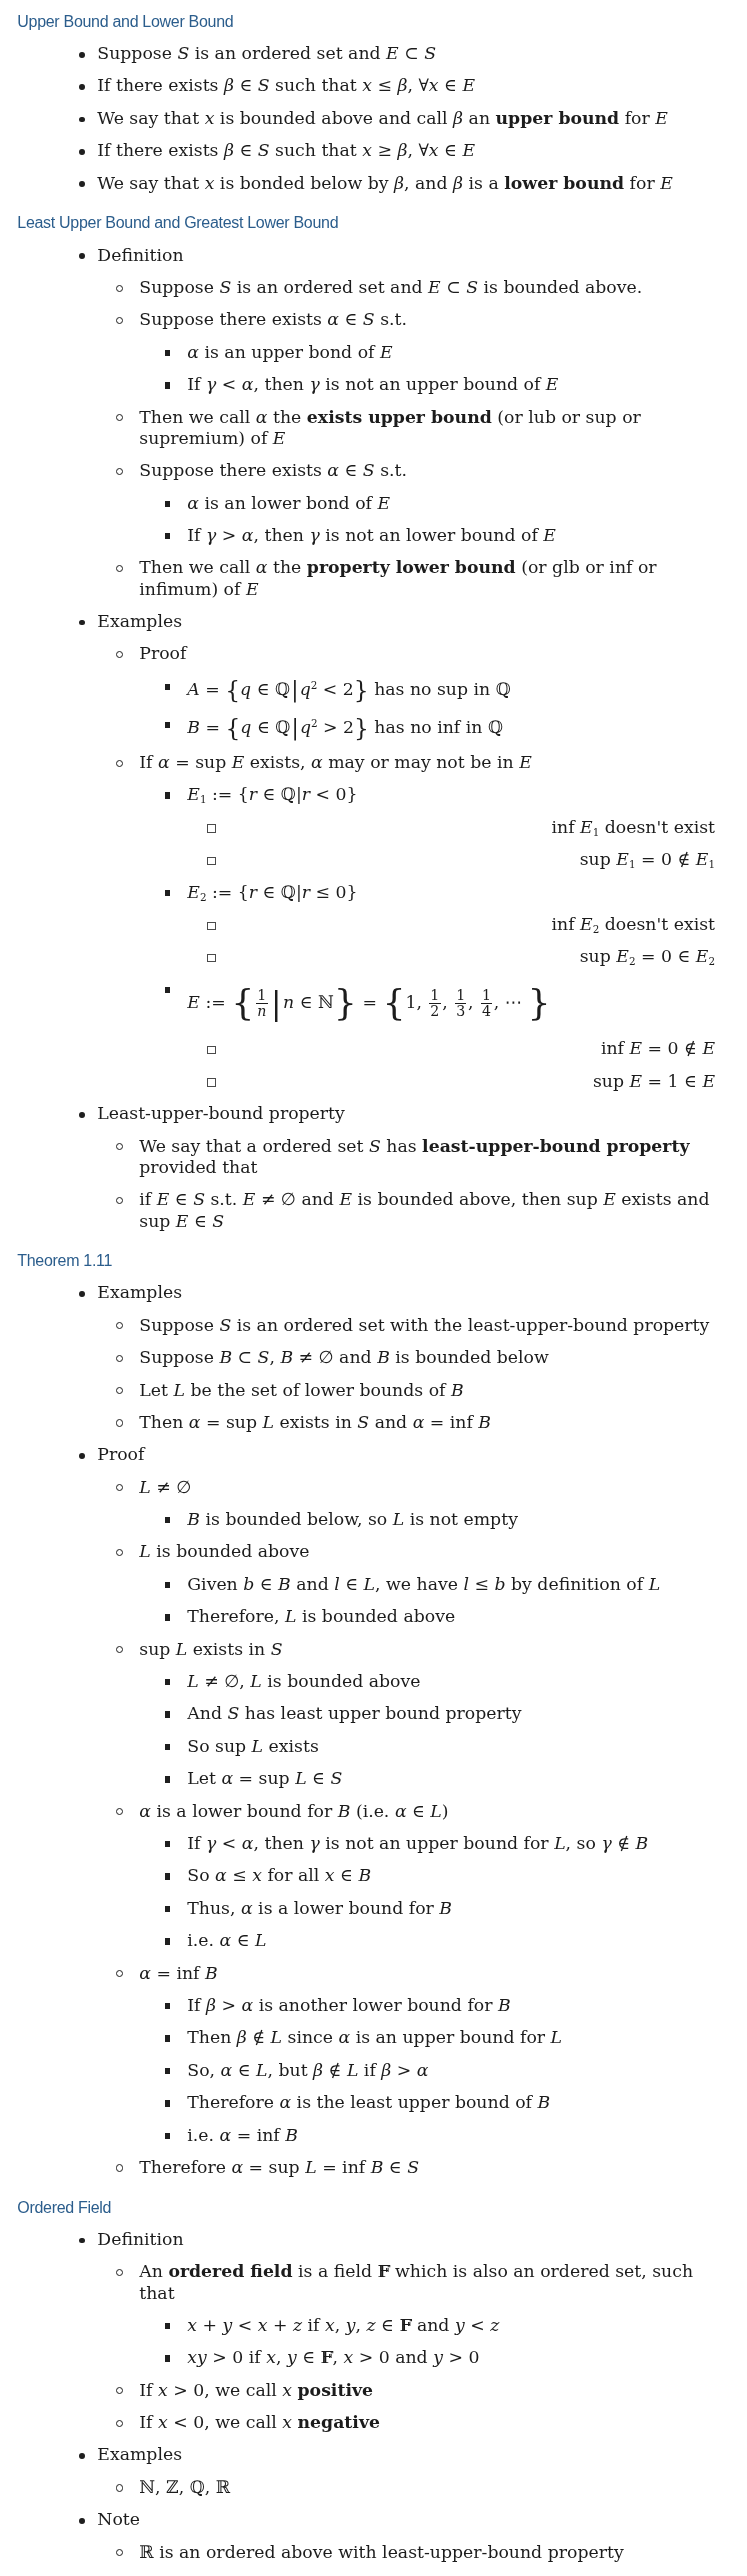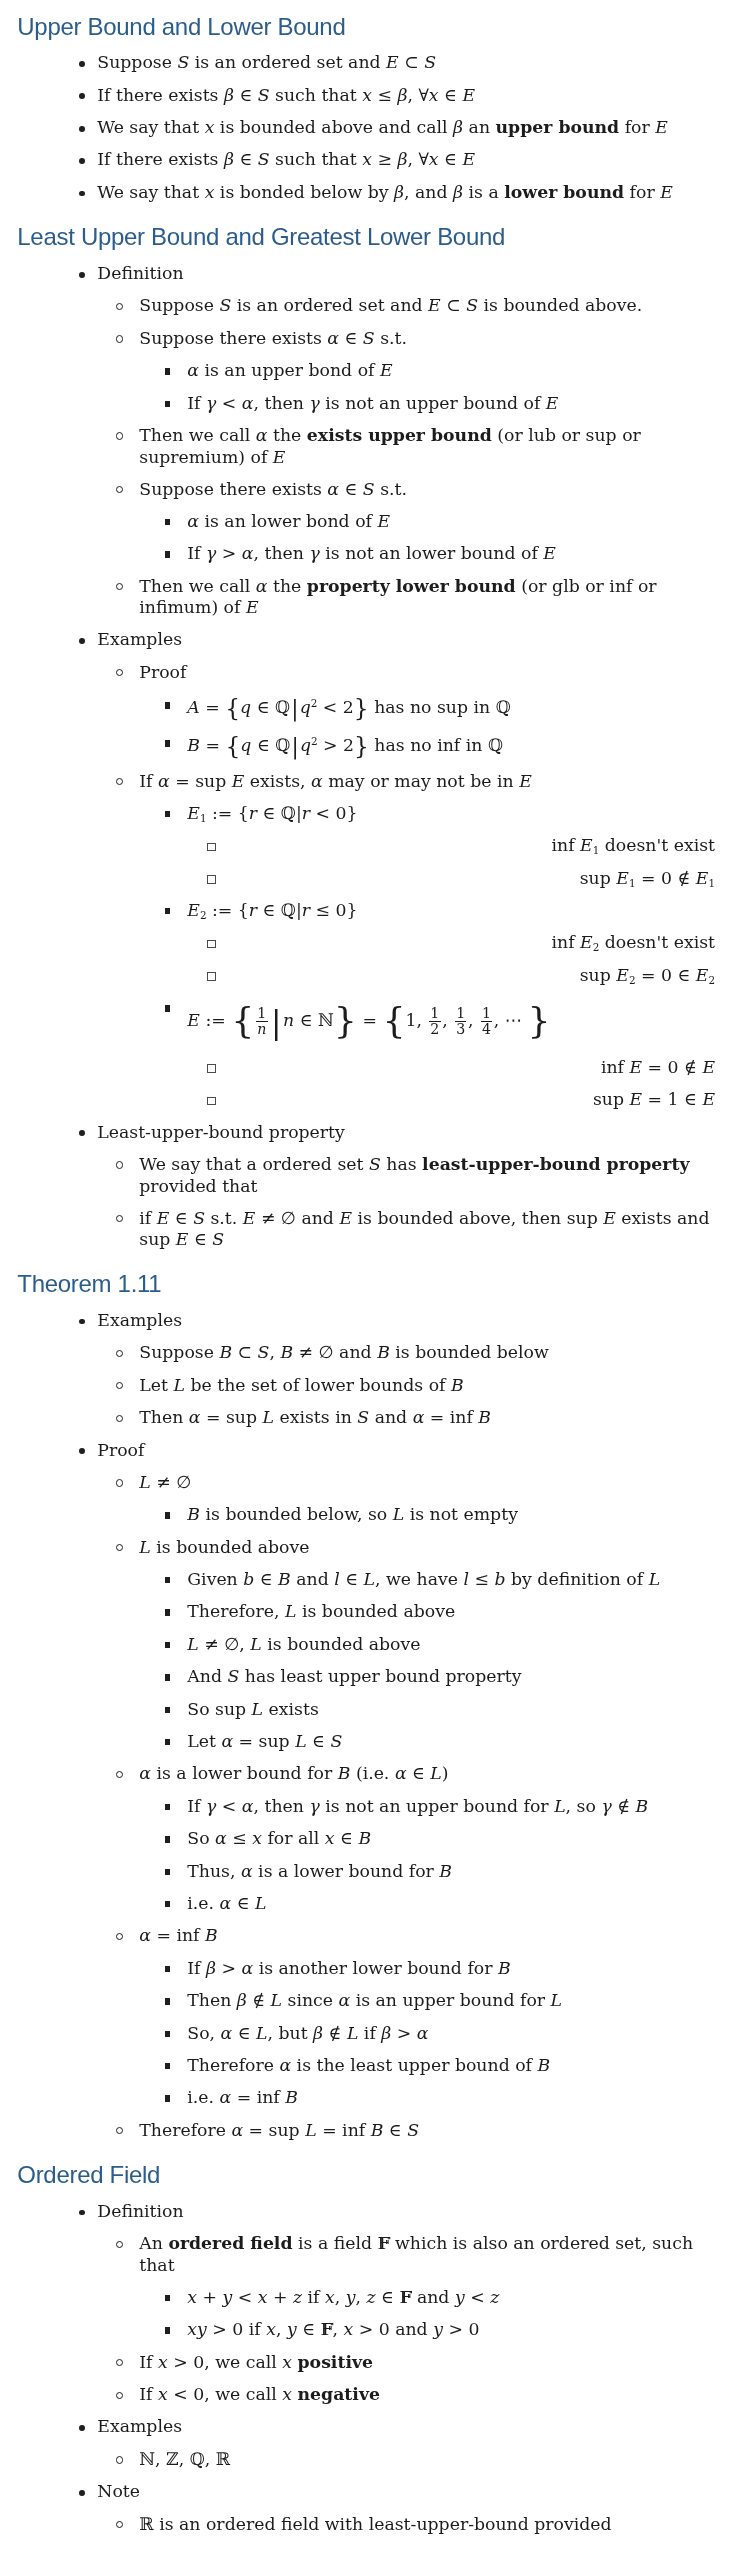--- a/index.html
+++ b/index.html
@@ -6,21 +6,21 @@
   body{
     width:748px;
     color:#1c1c1c;
     font-family:"DejaVu Serif","Liberation Serif",serif;
     font-size:17.3px;
   }
   #doc{padding:12.7px 21px 21px 17.3px;}
   h1.heading{
     font-family:"Liberation Sans","DejaVu Sans",sans-serif;
     font-weight:500;
-    font-size:24px;
+    font-size:16px;
     line-height:1.15;
     color:#2b5d8c;
     margin:19.6px 0 11.6px 0;
     letter-spacing:-0.3px;
   }
   section:first-of-type h1.heading{margin-top:0;}
   .list{margin:12px;padding:0;}
   .li{position:relative;line-height:1.25;margin:0 0 10.4px 0;min-height:22px;list-style:none;}
   .li .txt{display:block;}
   .l1 .txt{padding-left:68px;}
@@ -203,20 +203,24 @@
     </section>
     <section>
       <h1 class="heading">Theorem 1.11</h1>
       <div class="list">
         <div class="li l1">
           <span class="marker m1"></span>
           <span class="txt">Examples</span>
         </div>
         <div class="li l2">
           <span class="marker m2"></span>
+          <span class="txt">Suppose <i>S</i> is an ordered set with the least-upper-bound property</span>
+        </div>
+        <div class="li l2">
+          <span class="marker m2"></span>
           <span class="txt">Suppose <i>B</i> ⊂ <i>S</i>, <i>B</i> ≠ ∅ and <i>B</i> is bounded below</span>
         </div>
         <div class="li l2">
           <span class="marker m2"></span>
           <span class="txt">Let <i>L</i> be the set of lower bounds of <i>B</i></span>
         </div>
         <div class="li l2">
           <span class="marker m2"></span>
           <span class="txt">Then <i>α</i> = sup <i>L</i> exists in <i>S</i> and <i>α</i> = inf <i>B</i></span>
         </div>
@@ -236,20 +240,24 @@
           <span class="marker m2"></span>
           <span class="txt"><i>L</i> is bounded above</span>
         </div>
         <div class="li l3">
           <span class="marker m3"></span>
           <span class="txt">Given <i>b</i> ∈ <i>B</i> and <i>l</i> ∈ <i>L</i>, we have <i>l</i> ≤ <i>b</i> by definition of <i>L</i></span>
         </div>
         <div class="li l3">
           <span class="marker m3"></span>
           <span class="txt">Therefore, <i>L</i> is bounded above</span>
+        </div>
+        <div class="li l2">
+          <span class="marker m2"></span>
+          <span class="txt">sup <i>L</i> exists in <i>S</i></span>
         </div>
         <div class="li l3">
           <span class="marker m3"></span>
           <span class="txt"><i>L</i> ≠ ∅, <i>L</i> is bounded above</span>
         </div>
         <div class="li l3">
           <span class="marker m3"></span>
           <span class="txt">And <i>S</i> has least upper bound property</span>
         </div>
         <div class="li l3">
@@ -344,18 +352,18 @@
         <div class="li l2">
           <span class="marker m2"></span>
           <span class="txt">ℕ, ℤ, ℚ, ℝ</span>
         </div>
         <div class="li l1">
           <span class="marker m1"></span>
           <span class="txt">Note</span>
         </div>
         <div class="li l2">
           <span class="marker m2"></span>
-          <span class="txt">ℝ is an ordered field with least-upper-bound provided</span>
+          <span class="txt">ℝ is an ordered above with least-upper-bound property</span>
         </div>
       </div>
     </section>
   </main>
 
 
 </body></html>

